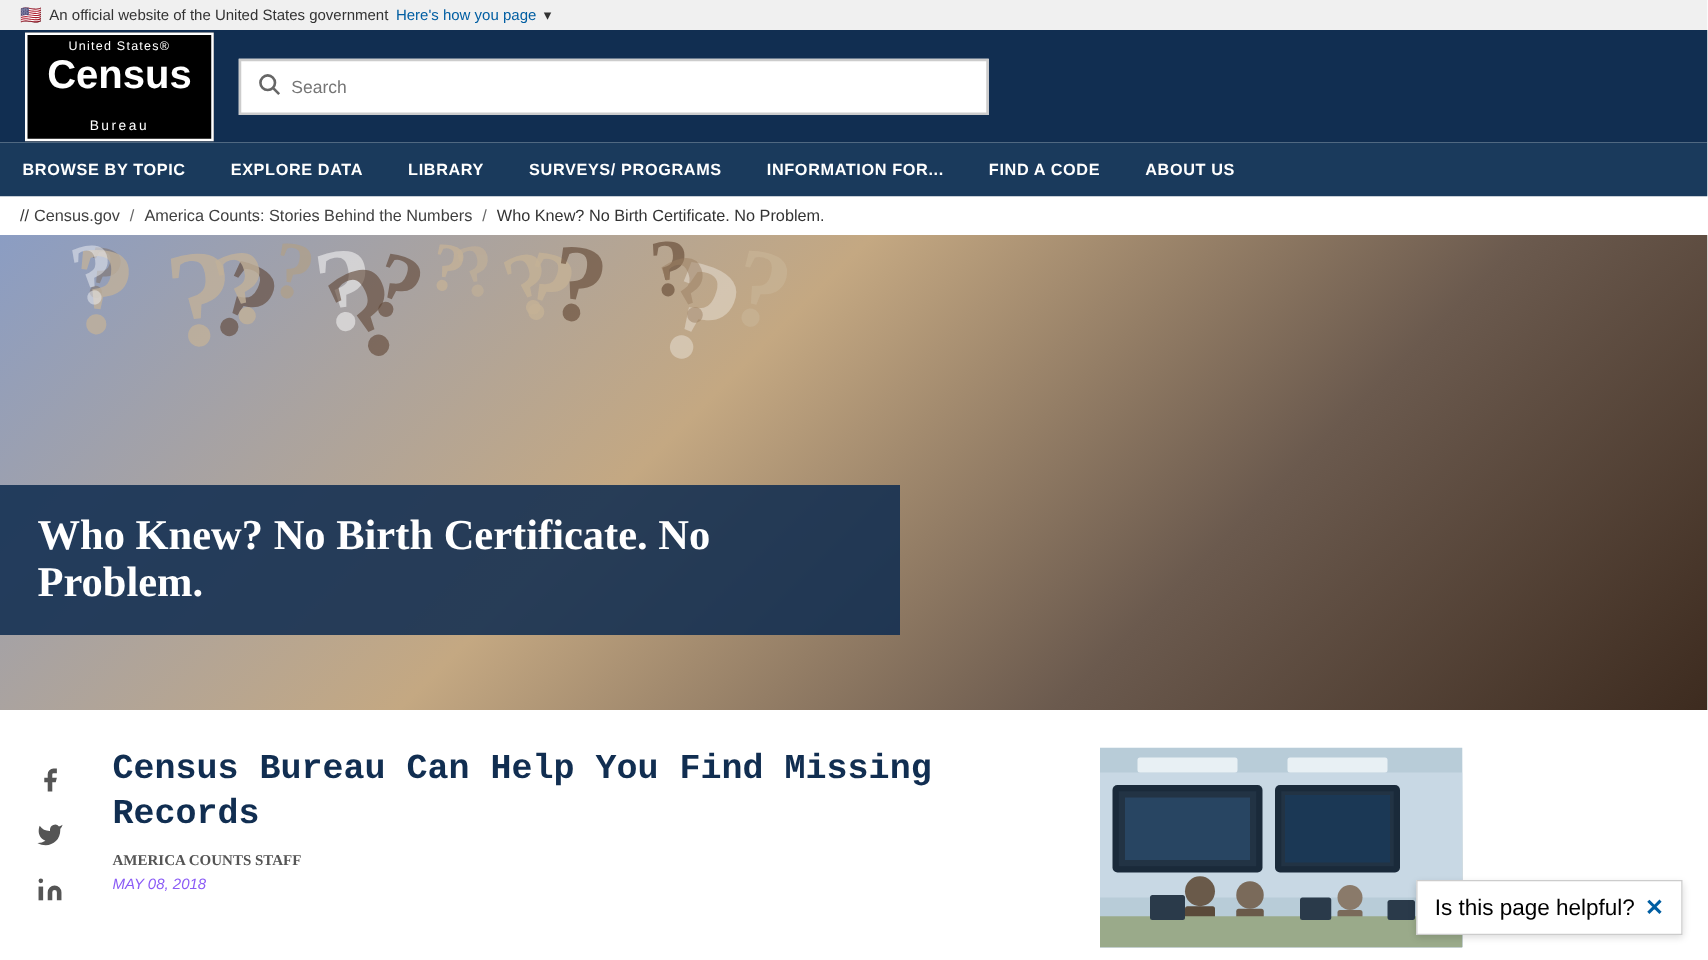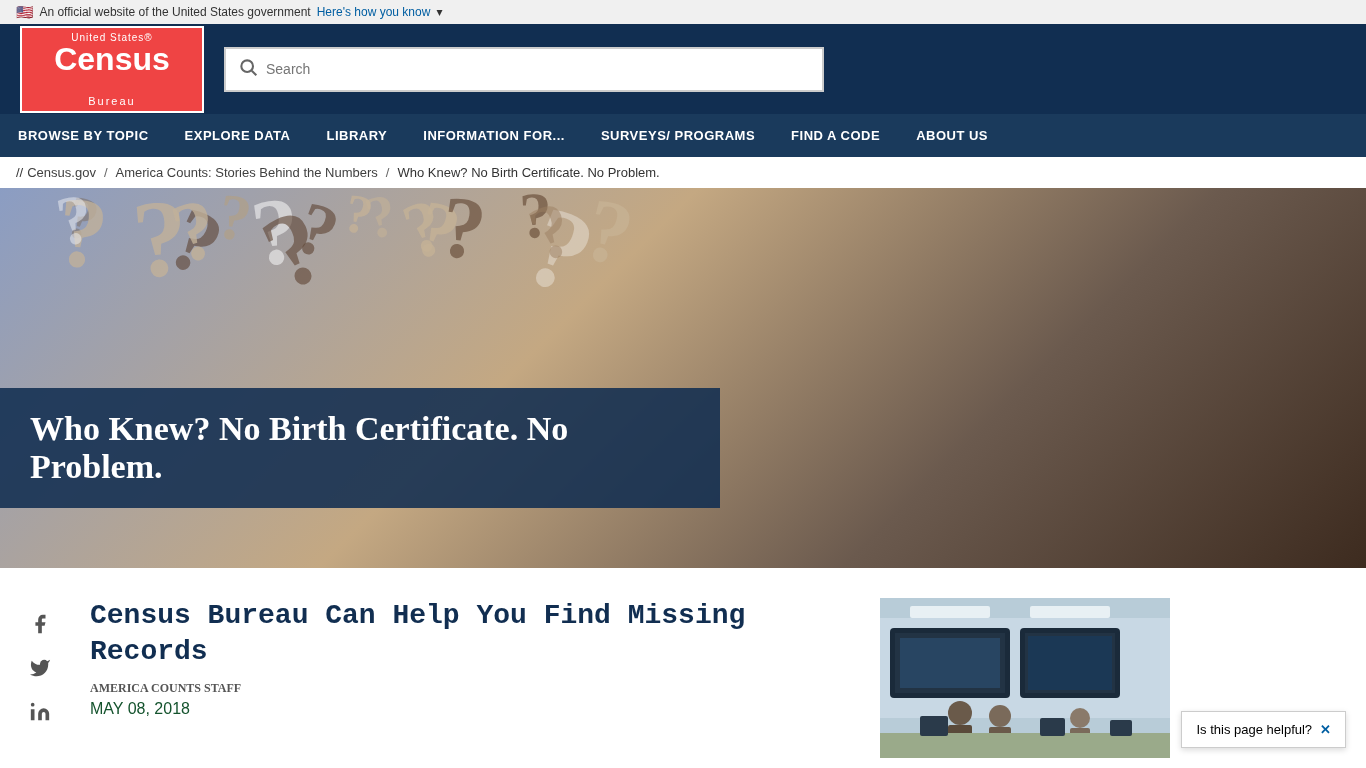--- a/index.html
+++ b/index.html
@@ -25,26 +25,26 @@
       align-items: center;
       padding: 10px 20px;
       gap: 20px;
       height: 90px;
     }
     .logo-area {
       display: flex;
       align-items: center;
     }
     .logo-box {
-      background: #ef4444;
+      background: #000000;
       color: white;
       text-align: center;
       padding: 4px 8px;
       border: 2px solid white;
-      width: 184px;
+      width: 151px;
     }
     .logo-box .united-states { font-size: 10px; letter-spacing: 1px; }
     .logo-box .census { font-size: 32px; font-weight: bold; line-height: 1; }
     .logo-box .bureau { font-size: 11px; letter-spacing: 2px; margin-top: 20px; }
 
     .search-bar {
       flex: 1;
       max-width: 600px;
       display: flex;
       align-items: center;
@@ -177,22 +177,23 @@
     }
     .article .author {
       font-size: 12px;
       font-weight: bold;
       color: #555;
       text-transform: uppercase;
       margin-bottom: 4px;
       font-family: Liberation Serif, serif;
     }
     .article .date {
-      font-size: 16px;
-      color: #14532d;
+      font-size: 12px;
+      color: #8b5cf6;
+      font-style: italic;
     }
 
     
     .article-image {
       width: 290px;
       min-width: 290px;
       height: 160px;
       background: linear-gradient(135deg, #c8d5e0 0%, #8899aa 50%, #556677 100%);
       position: relative;
       overflow: hidden;
@@ -207,41 +208,41 @@
     }
 
     
     .helpful-banner {
       position: fixed;
       bottom: 20px;
       right: 20px;
       background: white;
       border: 1px solid #ccc;
       padding: 10px 14px;
-      font-size: 13px;
+      font-size: 18px;
       display: flex;
       align-items: center;
       gap: 8px;
       box-shadow: 0 2px 6px rgba(0,0,0,0.15);
       z-index: 100;
       margin-left: 41px;
     }
     .helpful-banner .close-x {
       color: #005ea2;
       cursor: pointer;
       font-weight: bold;
     }
   </style>
 </head>
 <body>
 
 <div class="gov-banner">
   <span class="flag">🇺🇸</span>
   <span>An official website of the United States government</span>
-  <a href="#">Here's how you know</a>
+  <a href="#">Here's how you page</a>
   <span>▾</span>
 </div>
 
 <div class="header">
   <div class="logo-area">
     <div class="logo-box">
       <div class="united-states">United States®</div>
       <div class="census">Census</div>
       <div class="bureau">Bureau</div>
     </div>
@@ -254,22 +255,22 @@
       </svg>
     </span>
     <input type="text" placeholder="Search" style="">
   </div>
 </div>
 
 <nav class="nav">
   <div class="nav-item">BROWSE BY TOPIC</div>
   <div class="nav-item">EXPLORE DATA</div>
   <div class="nav-item">LIBRARY</div>
+  <div class="nav-item">SURVEYS/ PROGRAMS</div>
   <div class="nav-item">INFORMATION FOR...</div>
-  <div class="nav-item">SURVEYS/ PROGRAMS</div>
   <div class="nav-item">FIND A CODE</div>
   <div class="nav-item">ABOUT US</div>
 </nav>
 
 <div class="breadcrumb">
   <span>//</span>
   <a href="#">Census.gov</a>
   <span class="sep">/</span>
   <a href="#">America Counts: Stories Behind the Numbers</a>
   <span class="sep">/</span>

